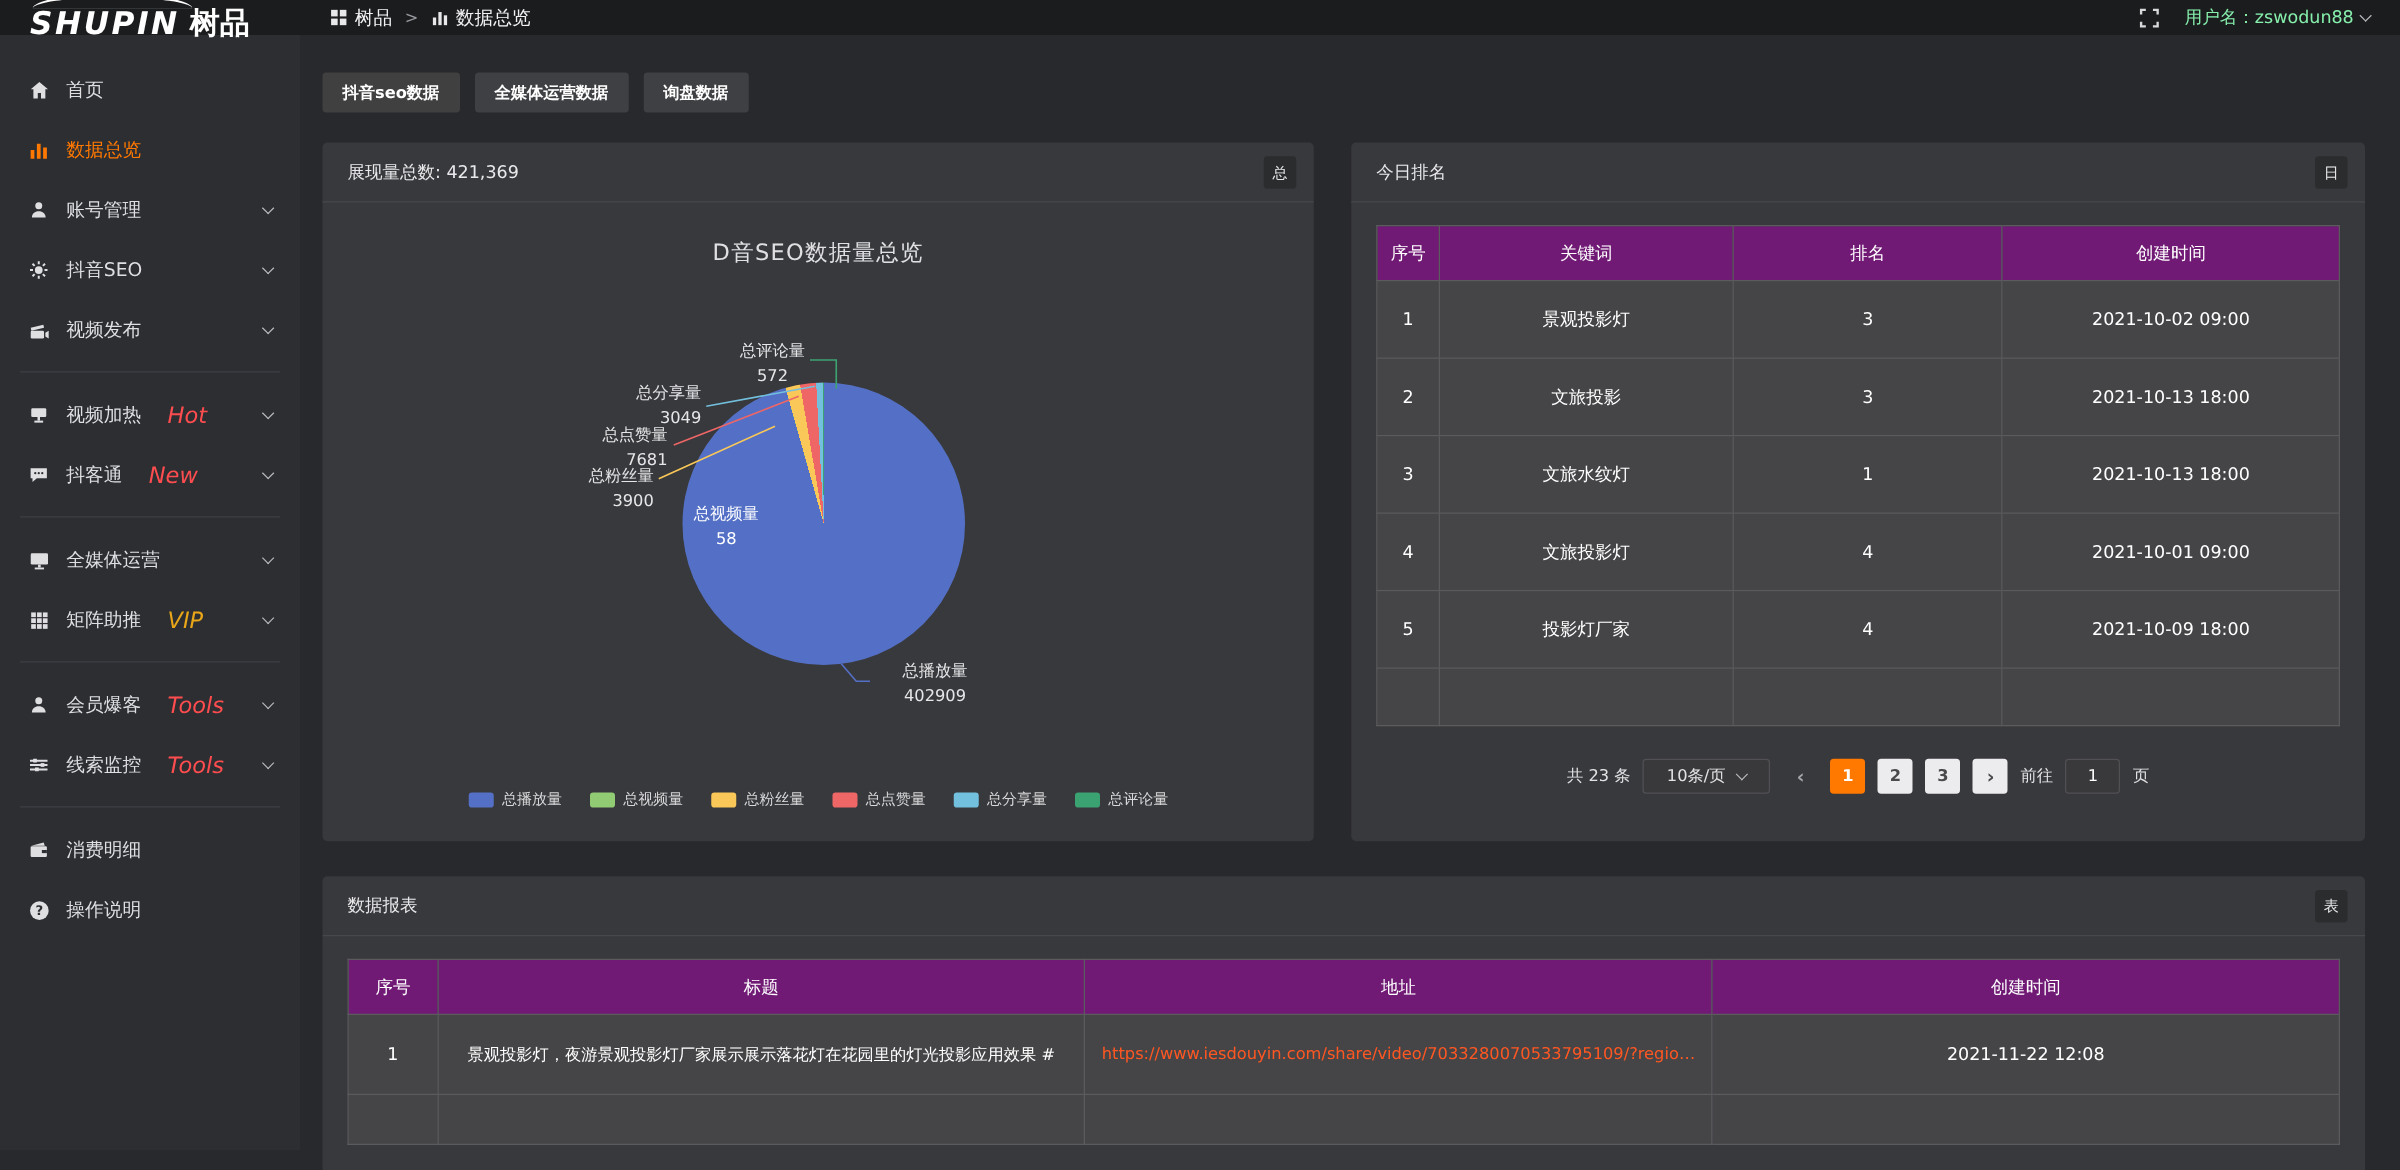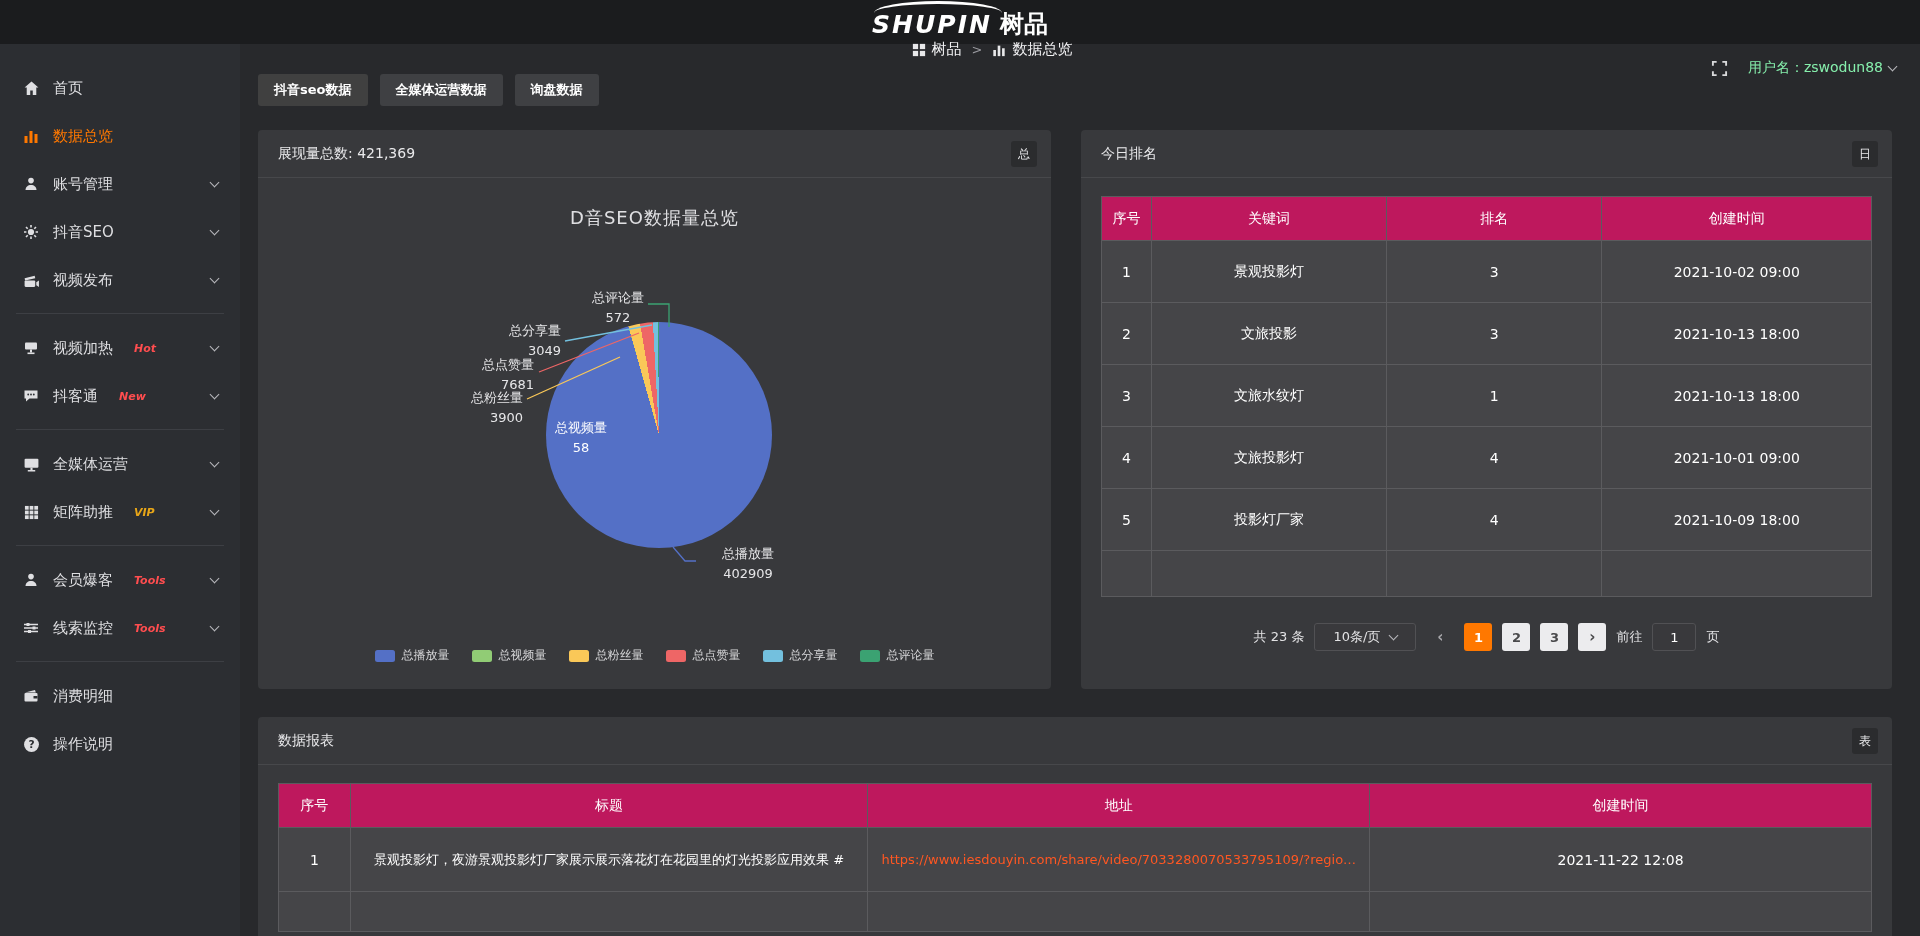--- a/index.html
+++ b/index.html
@@ -1,41 +1,41 @@
 <!DOCTYPE html>
 <html><head>
 <meta charset="utf-8">
 <style>
   * { margin:0; padding:0; box-sizing:border-box; }
   html,body { width:1920px; height:936px; overflow:hidden; background:#28292c;
               font-family:"DejaVu Sans","Liberation Sans",sans-serif; }
 
   
-  .topbar { height:44px; background:#1b1c1e; display:flex; align-items:center; padding:0 24px; position:relative; z-index:5;flex-direction:column; }
+  .topbar { height:28px; background:#1b1c1e; display:flex; align-items:center; padding:0 24px; position:relative; z-index:5; }
   .logo { display:flex; align-items:center; gap:8px; position:relative; padding-top:8px; }
   .logo-arc { position:absolute; top:1px; left:2px; width:128px; height:12px;
               border-top:3px solid #fff; border-radius:100% 100% 0 0 / 24px 24px 0 0; }
   .logo-en { font-size:25px; font-weight:bold; color:#fff; letter-spacing:2px; font-style:italic; }
   .logo-cn { font-size:24px; font-weight:bold; color:#fff; }
   .breadcrumb { display:flex; align-items:center; gap:10px; margin-left:64px; color:#f2f2f4; font-size:15px; }
   .breadcrumb .sep { color:#9a9aa0; font-size:13px; }
   .crumb { display:flex; align-items:center; gap:6px; cursor:pointer; }
   .topbar-right { margin-left:auto; display:flex; align-items:center; gap:20px; }
   .username { color:#86efac; font-size:14px; display:flex; align-items:center; gap:6px; cursor:pointer; }
   .chev { width:7px; height:7px; border-right:1.5px solid #b9b9bd; border-bottom:1.5px solid #b9b9bd;
           transform:rotate(45deg); display:inline-block; margin-top:-3px; }
 
   
   .layout { display:flex; height:892px; }
   .sidebar { width:240px; background:#2c2e32; padding-top:20px; flex-shrink:0; }
   .side-item { height:48px; display:flex; align-items:center; gap:13px; padding:0 22px;
                font-size:15px; color:#dfdfe2; cursor:pointer; }
   .side-item .s-ico { width:18px; display:flex; justify-content:center; }
   .side-item.active { color:#ff7800; }
-  .side-badge { font-size:11px; font-weight:bold; font-style:italic; margin-left:8px; }
+  .side-badge { font-size:18px; font-weight:normal; font-style:italic; margin-left:8px; }
   .side-chev { margin-left:auto; }
   .side-divider { height:1px; background:#3d3f44; margin:9px 16px 10px; }
 
   .content { flex:1; padding:30px 28px 0 18px; }
 
   
   .tabs { display:flex; gap:12px; margin-bottom:24px; }
   .tab { height:32px; padding:0 16px; display:flex; align-items:center; font-size:13px; font-weight:bold;
          color:#fff; background:#3f4043; border-radius:3px; cursor:pointer; }
   .tab.active { background:#404040; }
@@ -71,21 +71,21 @@
   .pl-video   { left:262px; top:240px; width:122px; color:#fff; }
   .pl-play    { left:432px; top:366px; width:116px; }
   .legend { position:absolute; bottom:24px; left:0; right:0; display:flex; justify-content:center;
             gap:22px; align-items:center; }
   .legend-item { display:flex; align-items:center; gap:7px; font-size:12px; color:#d8d8da; cursor:pointer; }
   .swatch { width:20px; height:12px; border-radius:2.5px; display:inline-block; }
 
   
   table { border-collapse:collapse; table-layout:fixed; width:calc(100% - 40px); margin:18px 20px 0;
           font-size:14px; color:#fff; }
-  th { background:#be185d; height:44px; font-weight:normal; border:1px solid #5b5b5e; }
+  th { background:#701a75; height:44px; font-weight:normal; border:1px solid #5b5b5e; }
   td { background:#454548; height:62px; text-align:center; border:1px solid #5b5b5e; }
   tr.empty-row td { height:46px; }
   .report-panel td { height:64px; }
   .report-panel .cell-title { font-size:13px; padding:0 10px; }
   .report-panel .cell-link  { font-size:13px; color:#ff5722; padding:0 10px; cursor:pointer; }
   tr.partial-row td { height:40px; }
 
   
   .pagination { margin-top:26px; display:flex; justify-content:center; align-items:center; gap:10px;
                 font-size:13px; color:#e2e2e4; }

